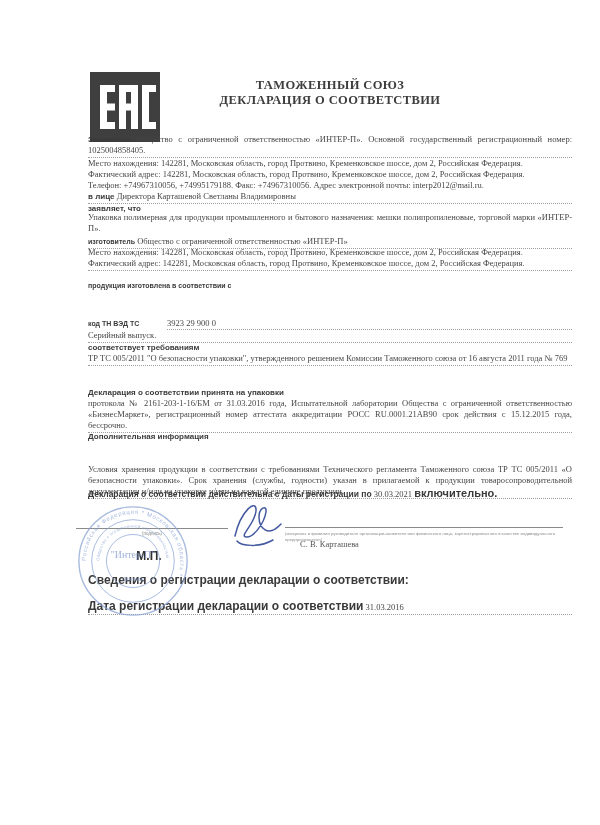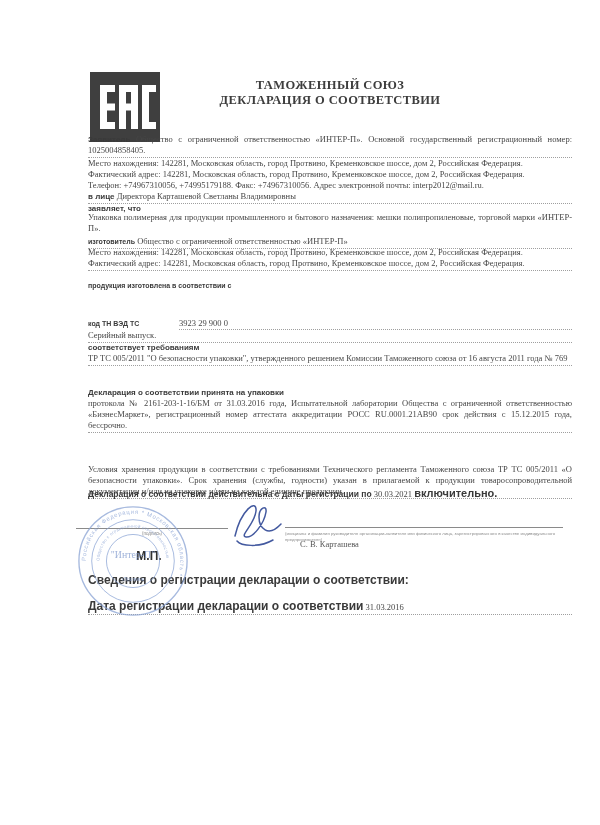--- a/index.html
+++ b/index.html
@@ -10,21 +10,21 @@
   .single{text-align:left;}
   .lbl{font-family:"Liberation Sans",sans-serif;font-weight:bold;color:#3a3a3a;}
   .lbl8{font-family:"Liberation Sans",sans-serif;font-weight:bold;color:#3a3a3a;font-size:8px;}
   .lbl7{font-family:"Liberation Sans",sans-serif;font-weight:bold;color:#3a3a3a;font-size:7px;}
   .head85{font-family:"Liberation Sans",sans-serif;font-weight:bold;color:#3a3a3a;font-size:12px;line-height:11px;}
   .dot{border-bottom:1px dotted #9f9f9f;padding-bottom:1px;}
   .title{top:78px;text-align:center;font-weight:bold;font-size:12.5px;line-height:15px;
          letter-spacing:0.4px;color:#3d3d3d;}
   .coderow{display:flex;}
   .coderow .cl{width:79px;flex:none;}
-  .coderow .cv{flex:1;border-bottom:1px dotted #9f9f9f;margin-left:12px;}
+  .coderow .cv{flex:1;border-bottom:1px dotted #9f9f9f;}
   .sigline{position:absolute;border-top:1px solid #8a8a8a;height:0;}
   .tiny{position:absolute;font-family:"Liberation Sans",sans-serif;font-size:4.5px;color:#8a8a8a;
         text-align:center;}
   .fineprint{position:absolute;font-family:"Liberation Sans",sans-serif;font-size:4.3px;
         line-height:5.6px;color:#8f8f8f;text-align:left;}
   .name{position:absolute;font-size:8.5px;color:#565656;}
   .mp{position:absolute;font-family:"Liberation Sans",sans-serif;font-weight:bold;font-size:12px;
         color:#303030;text-align:center;}
   .stamp{position:absolute;left:74px;top:502px;width:118px;height:118px;z-index:5;}
   .sig{position:absolute;left:225px;top:496px;z-index:6;}
@@ -78,20 +78,21 @@
     <span class="cv">3923 29 900 0</span>
   </div>
   <p class="abs t single lbl8" style="top:342px">соответствует требованиям</p>
 
   <p class="abs t single dot" style="top:330px">Серийный выпуск.</p>
   <p class="abs t dot" style="top:353px">ТР ТС 005/2011 "О безопасности упаковки", утвержденного решением Комиссии Таможенного союза от 16 августа 2011 года № 769</p>
 
   <p class="abs t single lbl8" style="top:387px">Декларация о соответствии принята на упаковки</p>
   <p class="abs t dot" style="top:398px">протокола № 2161-203-1-16/БМ от 31.03.2016 года, Испытательной лаборатории Общества с ограниченной ответственностью «БизнесМаркет», регистрационный номер аттестата аккредитации РОСС RU.0001.21АВ90 срок действия с 15.12.2015 года, бессрочно.</p>
 
+  <p class="abs t single lbl8" style="top:431px">Дополнительная информация</p>
   <p class="abs t dot" style="top:464px">Условия хранения продукции в соответствии с требованиями Технического регламента Таможенного союза ТР ТС 005/2011 «О безопасности упаковки». Срок хранения (службы, годности) указан в прилагаемой к продукции товаросопроводительной документации и/или на упаковке и/или на каждой единице продукции.</p>
 
   <p class="abs t single" style="top:488px;font-size:8.5px"><span class="lbl" style="font-size:8.5px">Декларация о соответствии действительна с даты регистрации по</span> <span>30.03.2021</span> <span class="lbl" style="font-size:11px">включительно.</span></p>
 
   <div class="stamp">
     <svg width="118" height="118" viewBox="0 0 120 120" xmlns="http://www.w3.org/2000/svg">
       <g opacity="0.75">
         <circle cx="60" cy="60" r="55" fill="none" stroke="#8aa3d4" stroke-width="1.4"></circle>
         <circle cx="60" cy="60" r="42" fill="none" stroke="#8aa3d4" stroke-width="1"></circle>
         <circle cx="60" cy="60" r="27" fill="none" stroke="#8aa3d4" stroke-width="1"></circle>

